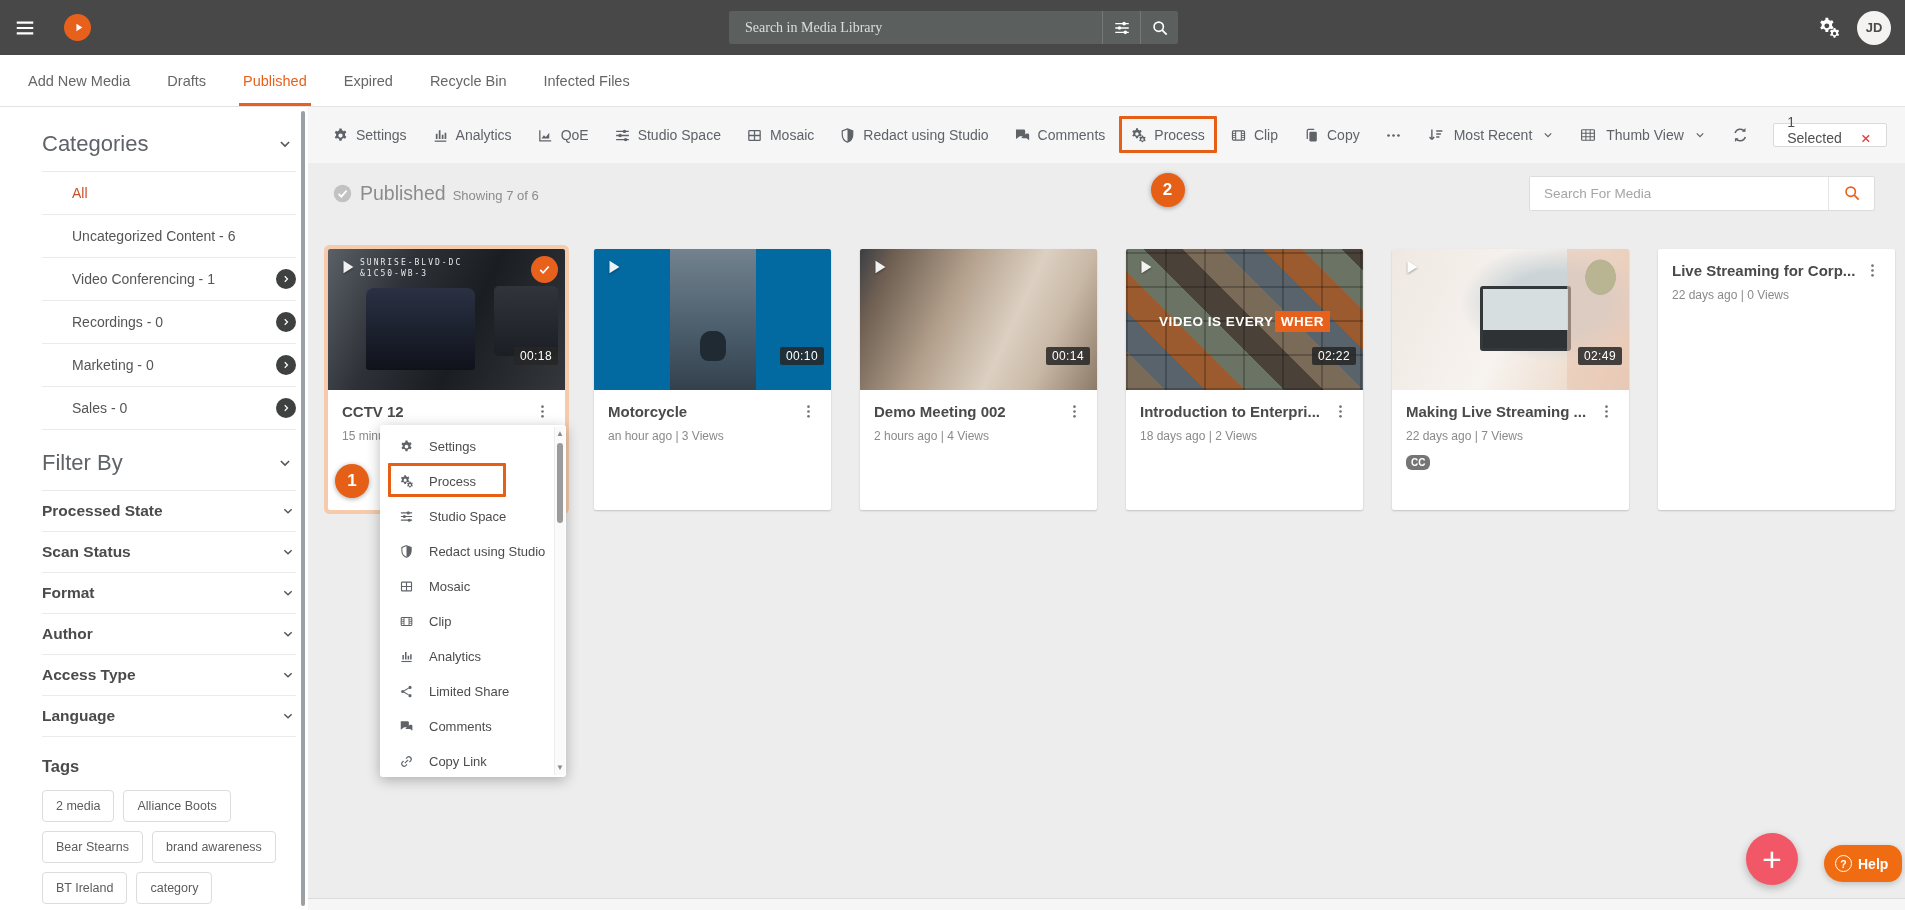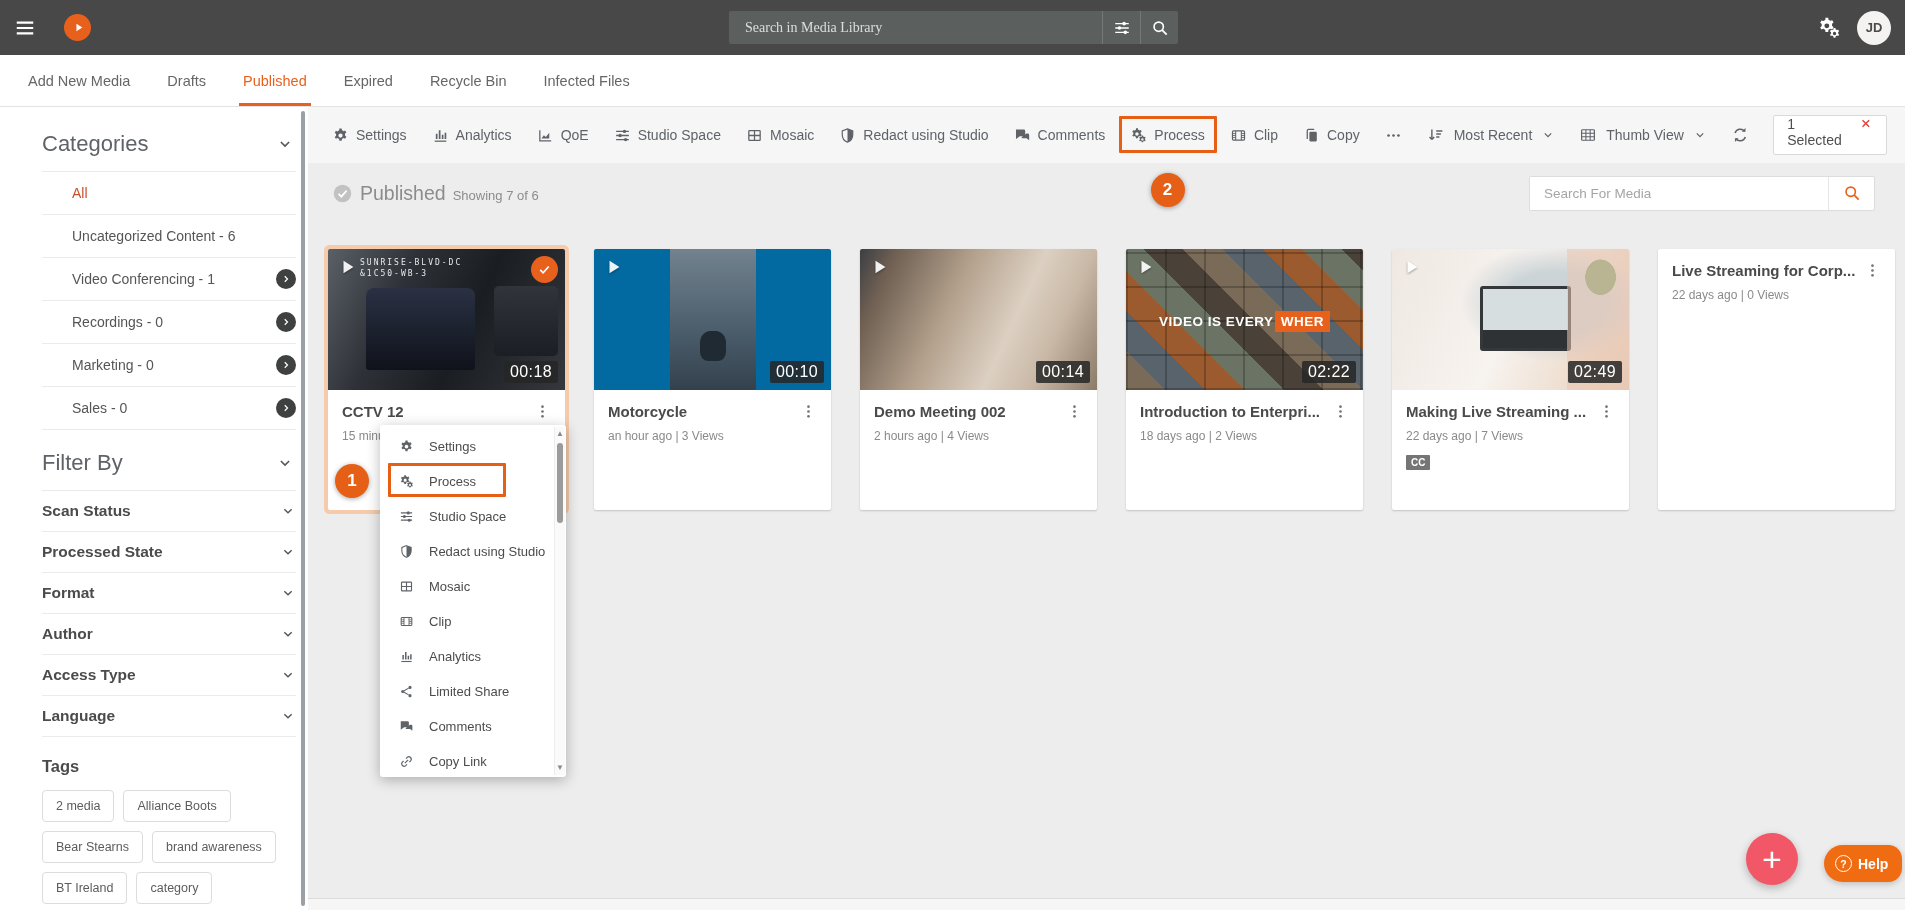--- a/index.html
+++ b/index.html
@@ -70,22 +70,22 @@
   .tb-box{inset:-11px -12px -9px -11px}
   .anno-circle{position:absolute;width:34px;height:34px;border-radius:50%;background:#E55F17;
     color:#fff;font-size:17px;font-weight:bold;display:flex;align-items:center;justify-content:center;
     box-shadow:0 1px 5px rgba(0,0,0,.35);z-index:12}
   .circle2{left:calc(50% - 17px);top:46px}
   .tb-right{margin-left:auto;display:flex;align-items:center;gap:24px}
   .tctl{display:inline-flex;align-items:center;gap:9px;color:#5f6368;font-size:14px;cursor:pointer;white-space:nowrap}
   .tctl .ic{width:18px;height:18px}
   .tctl .caret{width:14px;height:14px}
   .refresh{width:20px;height:20px;color:#5f6368;cursor:pointer}
-  .selbox{display:flex;align-items:flex-start;gap:12px;background:#fff;border:1px solid #dadada;
-    border-radius:2px;height:40px;padding:0 13px;font-size:14px;color:#4f4f4f}
+  .selbox{display:flex;align-items:flex-end;gap:12px;background:#fff;border:1px solid #dadada;
+    border-radius:2px;height:24px;padding:0 13px;font-size:14px;color:#4f4f4f}
   .selbox .x{width:15px;height:15px;color:#E53935;cursor:pointer}
 
   
   .headrow{height:60px;display:flex;align-items:center;padding:0 30px 0 24px}
   .pubicon{width:21px;height:21px;color:#c2c2c2;margin-right:7px}
   .pubtitle{font-size:19.5px;color:#8c8c8c}
   .pubcount{font-size:13px;color:#8c8c8c;margin-left:7px;margin-top:4px}
   .msearch{margin-left:auto;width:346px;height:35px;background:#fff;border:1px solid #dcdcdc;
     border-radius:2px;display:flex;align-items:stretch}
   .msearch input{flex:1;border:0;outline:none;font-size:13.5px;color:#555;padding:0 14px;font-family:inherit}
@@ -95,35 +95,35 @@
   .msbtn .ic{width:18px;height:18px}
 
   
   .grid{display:flex;gap:29px;margin:26px 0 0 20px}
   .card{position:relative;width:237px;height:261px;background:#fff;border-radius:2px;
     box-shadow:0 1px 2px rgba(0,0,0,.18)}
   .card.selected{box-shadow:0 0 0 4px #f5cbab,0 1px 2px rgba(0,0,0,.2)}
   .thumb{position:relative;height:141px;overflow:hidden;border-radius:2px 2px 0 0;cursor:pointer}
   .ov-play{position:absolute;left:8px;top:7px;width:22px;height:22px;color:#fff;opacity:.92;
     filter:drop-shadow(0 1px 1px rgba(0,0,0,.4));z-index:3}
-  .ov-dur{position:absolute;right:7px;bottom:7px;background:rgba(38,38,38,.85);color:#fff;
-    font-size:16px;padding:2px 6px;border-radius:2px;letter-spacing:.4px;z-index:3}
+  .ov-dur{position:absolute;right:7px;bottom:25px;background:rgba(38,38,38,.85);color:#fff;
+    font-size:12px;padding:2px 6px;border-radius:2px;letter-spacing:.4px;z-index:3}
   .ov-check{position:absolute;top:7px;right:7px;width:27px;height:27px;border-radius:50%;
     background:#E8611C;color:#fff;display:flex;align-items:center;justify-content:center;z-index:3}
   .ov-check .ic{width:15px;height:15px}
   .ov-cctv{position:absolute;left:32px;top:8px;color:#e9e9e9;font-family:"DejaVu Sans Mono",monospace;
     font-size:8px;letter-spacing:2px;line-height:11px;z-index:2;white-space:pre}
   .cinfo{padding:13px 14px 0}
   .crow{display:flex;align-items:flex-start;justify-content:space-between}
   .ctitle{font-size:15px;font-weight:bold;color:#4a4a4a;white-space:nowrap;overflow:hidden;
     text-overflow:ellipsis;max-width:190px}
   .kebab{width:17px;height:17px;color:#757575;cursor:pointer;flex:none}
   .cmeta{font-size:12px;color:#8a8a8a;margin-top:9px;white-space:nowrap}
   .ccbadge{display:inline-block;margin-top:12px;background:#757575;color:#fff;font-size:10px;
-    font-weight:bold;padding:2px 5px;border-radius:1px}
+    font-weight:bold;padding:2px 5px;border-radius:6px}
 
   
   .t-cctv{background:linear-gradient(115deg,#5a6066 0%,#2e3238 30%,#1a1d21 58%,#34383d 100%)}
   .t-cctv::before{content:"";position:absolute;left:16%;top:28%;width:46%;height:58%;
     background:linear-gradient(180deg,#2a3144,#0f121b);border-radius:8px 8px 3px 3px}
   .t-cctv::after{content:"";position:absolute;right:3%;top:26%;width:27%;height:50%;
     background:linear-gradient(180deg,#30343b,#1b1e24);border-radius:5px}
   .t-moto{background:#0369a1}
   .t-moto::before{content:"";position:absolute;left:50%;transform:translateX(-50%);top:0;
     width:86px;height:100%;background:linear-gradient(180deg,#72828f,#4d5f6d 55%,#33414d)}
@@ -319,29 +319,29 @@
         <span>Filter By</span>
         <span class="ic">
             <svg viewBox="0 0 24 24" xmlns="http://www.w3.org/2000/svg">
               <path d="M6.5 9.3l5.5 5.4 5.5-5.4" stroke="currentColor" stroke-width="2.1" fill="none"></path>
             </svg>
           </span>
       </div>
       <div class="sb-sep"></div>
       <div id="fltlist">
           <div class="flt-row">
+            <span>Processed State</span>
+            <span class="ic">
+              <svg viewBox="0 0 24 24" xmlns="http://www.w3.org/2000/svg">
+                <path d="M6.5 9.3l5.5 5.4 5.5-5.4" stroke="currentColor" stroke-width="2.1" fill="none"></path>
+              </svg>
+            </span>
+          </div>
+          <div class="flt-row">
             <span>Scan Status</span>
-            <span class="ic">
-              <svg viewBox="0 0 24 24" xmlns="http://www.w3.org/2000/svg">
-                <path d="M6.5 9.3l5.5 5.4 5.5-5.4" stroke="currentColor" stroke-width="2.1" fill="none"></path>
-              </svg>
-            </span>
-          </div>
-          <div class="flt-row">
-            <span>Processed State</span>
             <span class="ic">
               <svg viewBox="0 0 24 24" xmlns="http://www.w3.org/2000/svg">
                 <path d="M6.5 9.3l5.5 5.4 5.5-5.4" stroke="currentColor" stroke-width="2.1" fill="none"></path>
               </svg>
             </span>
           </div>
           <div class="flt-row">
             <span>Format</span>
             <span class="ic">
               <svg viewBox="0 0 24 24" xmlns="http://www.w3.org/2000/svg">

